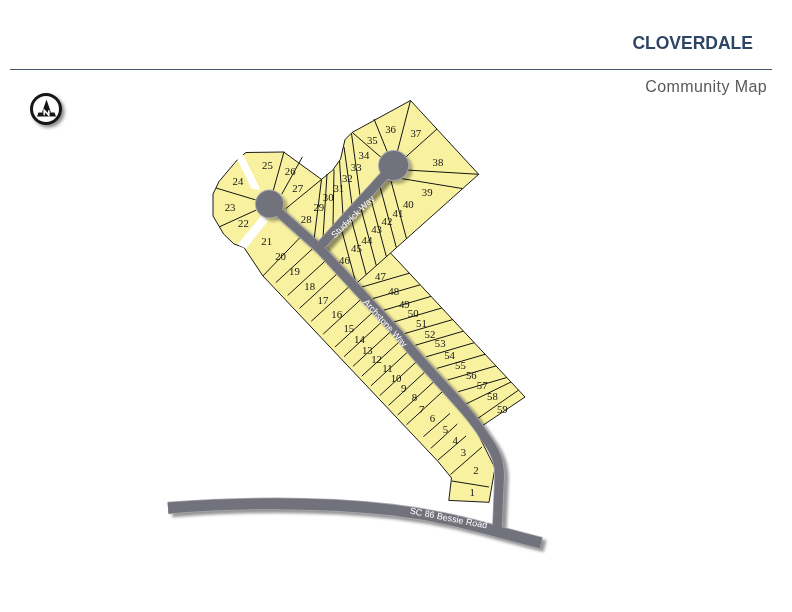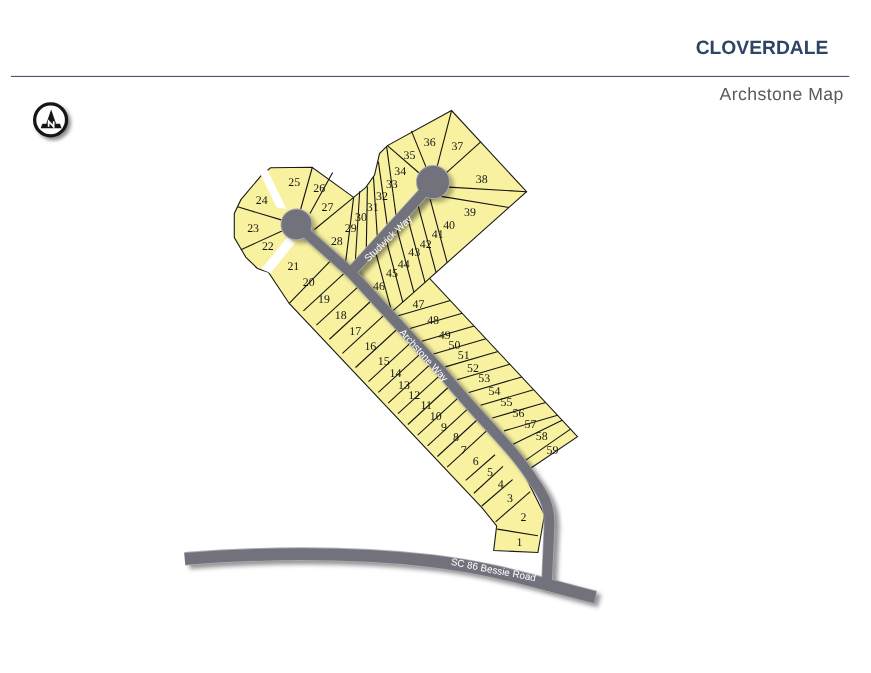--- a/index.html
+++ b/index.html
@@ -5,21 +5,21 @@
 *{box-sizing:border-box}
 .page{position:absolute;left:0;top:0;width:792px;height:612px;font-family:"Liberation Sans",sans-serif}
 </style></head>
 <body>
 <div class="page">
 
 <div style="position:absolute;right:39px;top:33px;font-size:17.5px;font-weight:bold;color:#2d4464;letter-spacing:0px"><span style="font-weight:600">C</span>LOVERDALE</div>
 
 <div style="position:absolute;left:10px;top:69px;width:762px;height:1.4px;background:#44536b"></div>
 
-<div style="position:absolute;right:25px;top:78px;font-size:16px;color:#58595b;letter-spacing:0.4px">Archstone Map</div>
+<div style="position:absolute;right:25px;top:78px;font-size:16px;color:#58595b;letter-spacing:0.4px">Community Map</div>
 
 <div style="position:absolute;left:29.5px;top:92.5px;width:32px;height:32px;border:3px solid #161616;border-radius:50%;background:#fff;box-shadow:2.5px 2.5px 3.5px rgba(0,0,0,0.45)">
 <svg width="26" height="26" viewBox="0 0 26 26" style="position:absolute;left:0;top:0">
 <path d="M13.5,3.5 L18,16.5 L9,16.5 Z" fill="#161616"></path>
 <path d="M5.5,16.5 L21.5,16.5 L23,20.5 L4,20.5 Z" fill="#161616"></path>
 <path d="M11.2,19.3 L11.2,14.2 L15.8,19.3 L15.8,14.2" fill="none" stroke="#ffffff" stroke-width="1.5"></path>
 </svg>
 </div>
 
 <div style="position:absolute;left:0;top:0"><svg width="792" height="612" viewBox="0 0 792 612" xmlns="http://www.w3.org/2000/svg" font-family="Liberation Serif, serif">

